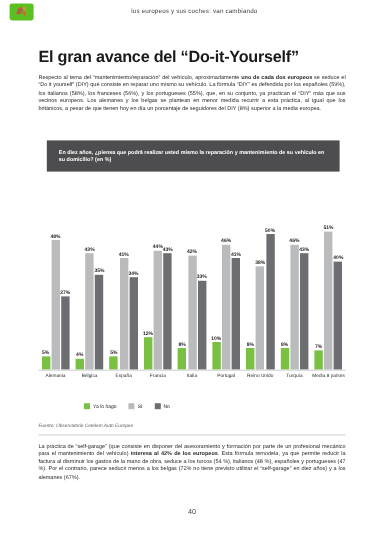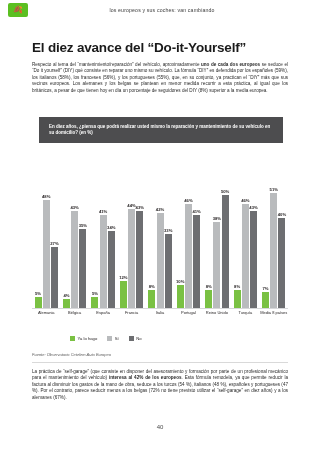--- a/index.html
+++ b/index.html
@@ -101,21 +101,21 @@
 </head>
 <body>
 
 <div class="page">
 
   <div class="hdr">
     <div class="hdr-logo">🍂</div>
     <div class="hdr-title">los europeos y sus coches: van cambiando</div>
   </div>
 
-  <div class="title">El diez avance del “Do-it-Yourself”</div>
+  <div class="title">El gran avance del “Do-it-Yourself”</div>
   <div class="lead">Respecto al tema del “mantenimiento/reparación” del vehículo, aproximadamente <b>uno de cada dos europeos</b> se seduce el “Do it yourself” (DIY) qué consiste en reparar uno mismo su vehículo. La fórmula “DIY” es defendida por los españoles (59%), los italianos (58%), los franceses (56%), y los portugueses (55%), que, en su conjunto, ya practican el “DIY” más que sus vecinos europeos. Los alemanes y los belgas se plantean en menor medida recurrir a esta práctica, al igual que los británicos, a pesar de que tienen hoy en día un porcentaje de seguidores del DIY (8%) superior a la media europea.</div>
 
   <div class="qbar">
     <span>En diez años, ¿piensa que podrá realizar usted mismo la reparación y mantenimiento de su vehículo en su domicilio? (en %)</span>
   </div>
 
   <div class="chart">
     <div class="plot" id="plot">
         <div class="bar b-green" style="left: 2.52222px; height: 11.2857px;"></div>
         <div class="val" style="left: -0.977778px; top: 140.714px;">5%</div>

